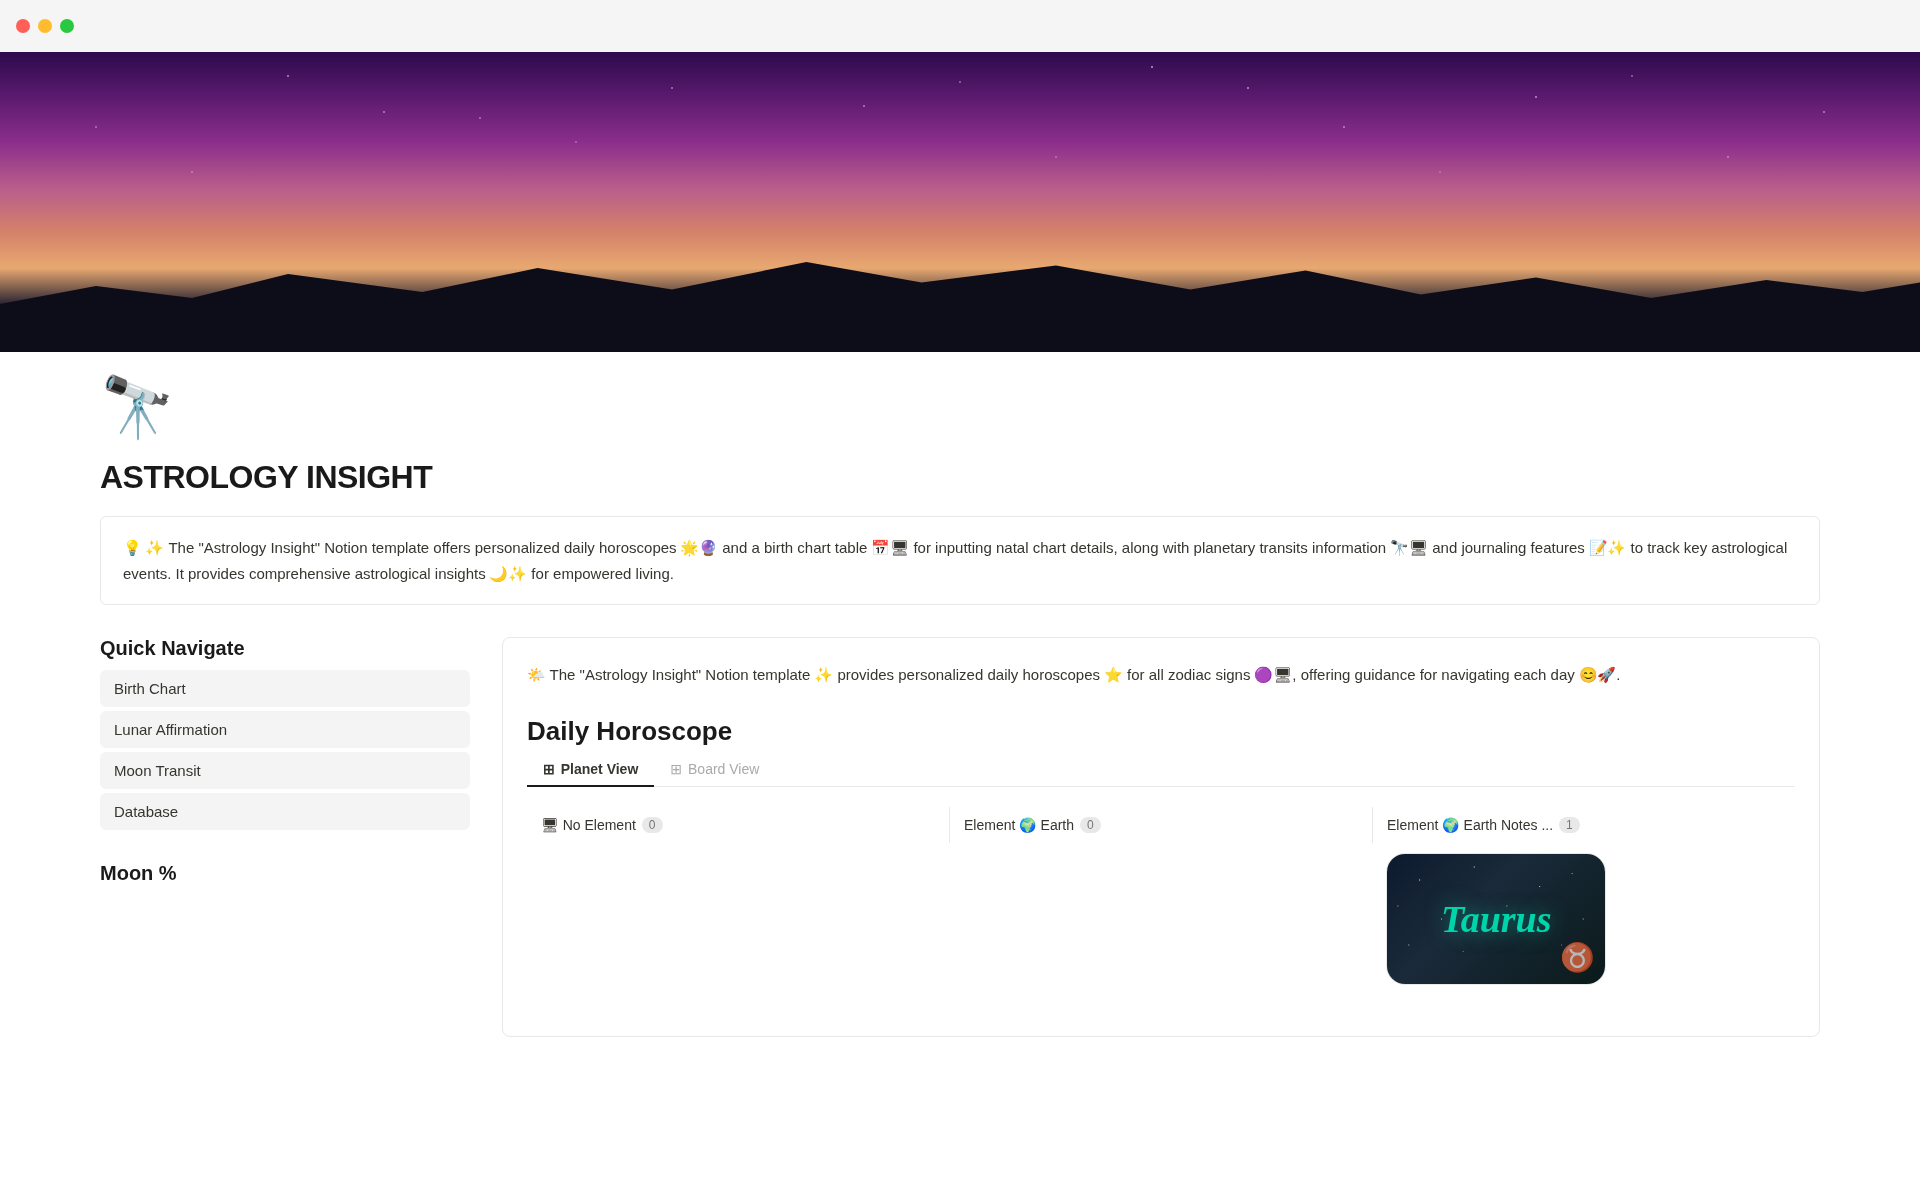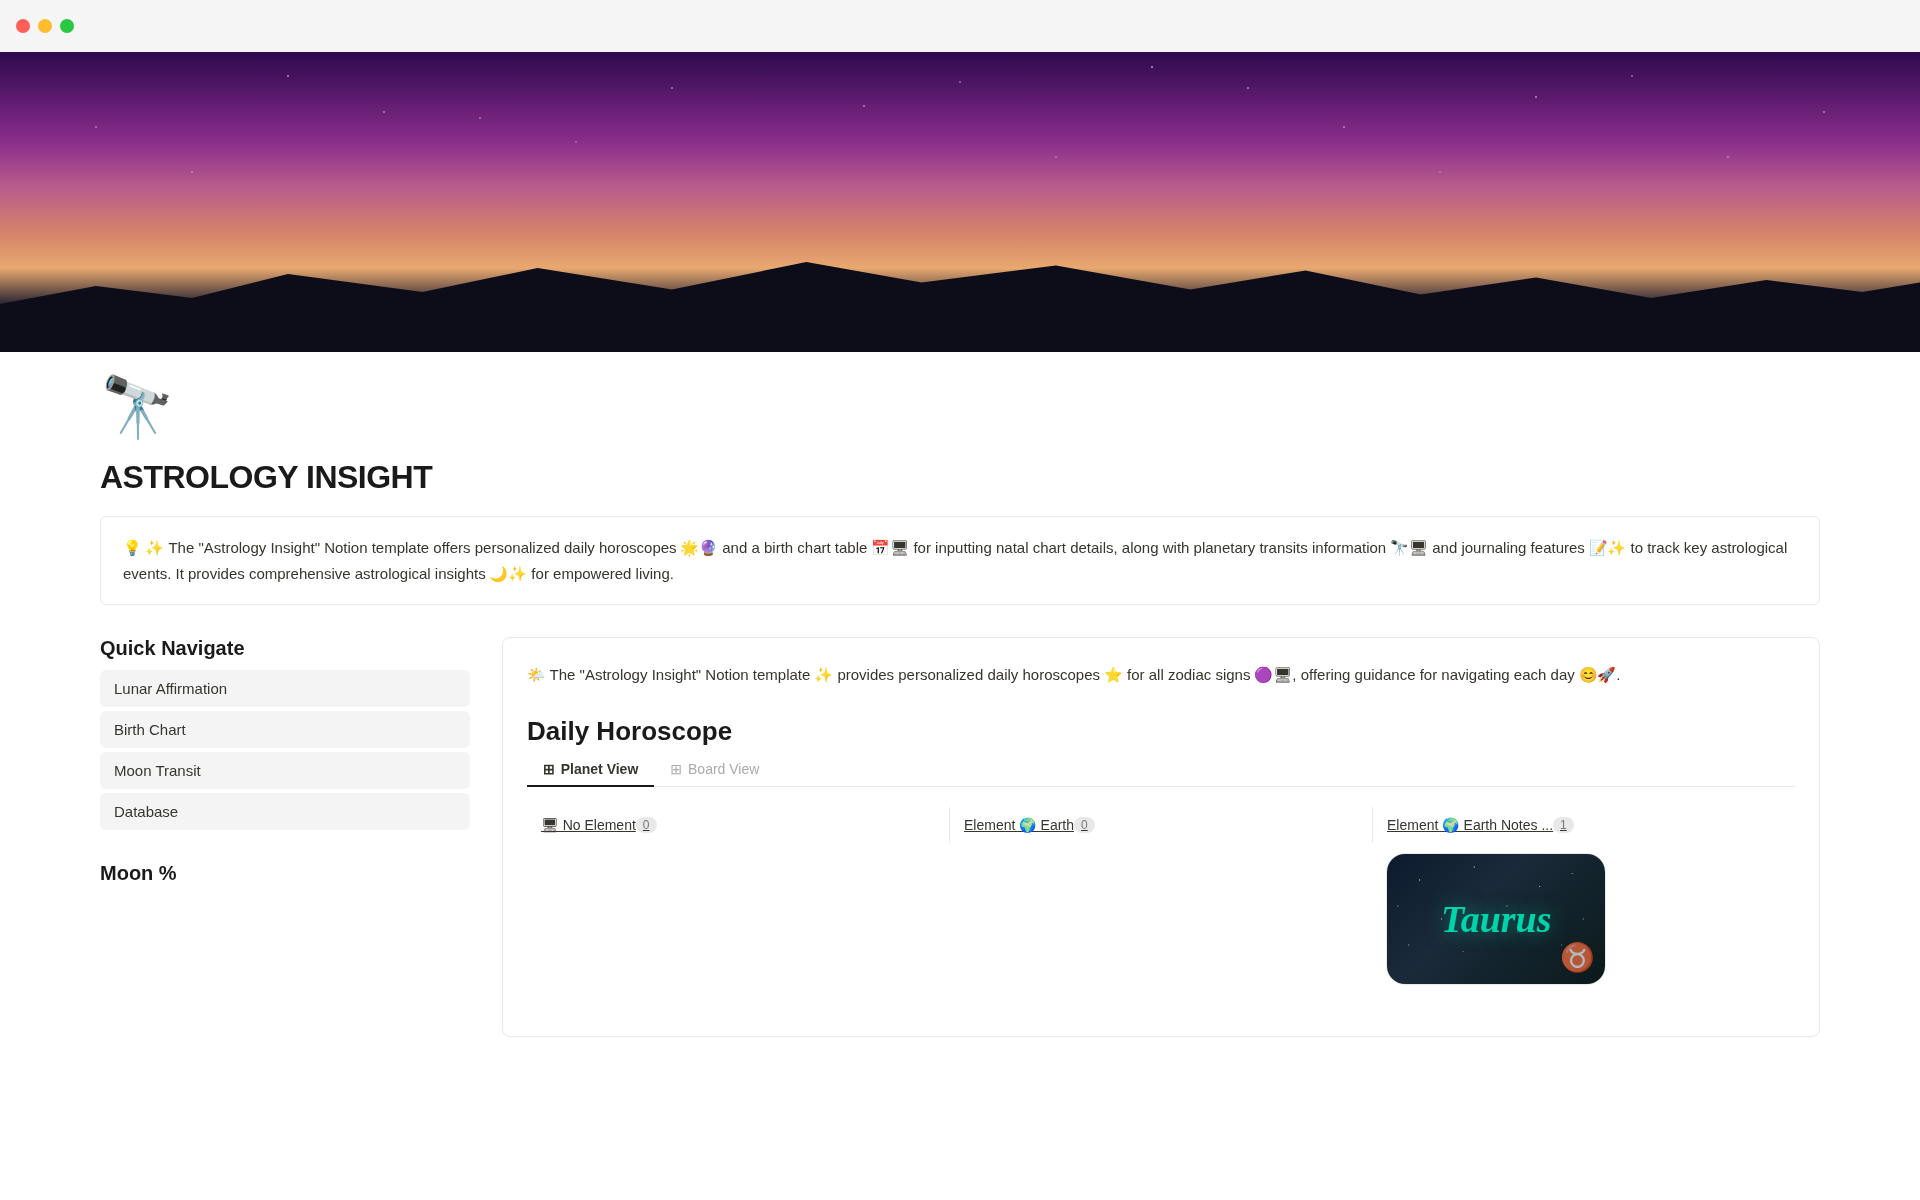--- a/index.html
+++ b/index.html
@@ -200,23 +200,22 @@
       gap: 0;
     }
 
     .column-header {
       flex: 1;
       padding: 10px 14px;
       font-size: 14px;
       color: #37352f;
       display: flex;
       align-items: flex-start;
-      gap: 0;
+      gap: 6px;
       border-right: 1px solid #e8e8e8;
-      text-decoration: underline;
     }
     .column-header:last-child { border-right: none; }
 
     .col-count {
       background: #e8e8e8;
       border-radius: 10px;
       padding: 1px 7px;
       font-size: 12px;
       color: #777;
     }
@@ -298,22 +297,22 @@
 
   <div class="description-box">
     <span>💡 ✨ The "Astrology Insight" Notion template offers personalized daily horoscopes 🌟🔮 and a birth chart table 📅🖥 for inputting natal chart details, along with planetary transits information 🔭🖥 and journaling features 📝✨ to track key astrological events. It provides comprehensive astrological insights 🌙✨ for empowered living.</span>
   </div>
 
   <div class="two-col">
 
     <div class="sidebar">
       <div class="sidebar-section-title">Quick Navigate</div>
 
+      <a class="nav-item">Birth Chart</a>
       <a class="nav-item">Lunar Affirmation</a>
-      <a class="nav-item">Birth Chart</a>
       <a class="nav-item">Moon Transit</a>
       <a class="nav-item">Database</a>
 
       <div class="moon-section">
         <div class="sidebar-section-title">Moon %</div>
       </div>
     </div>
 
     <div class="main-content">
 

